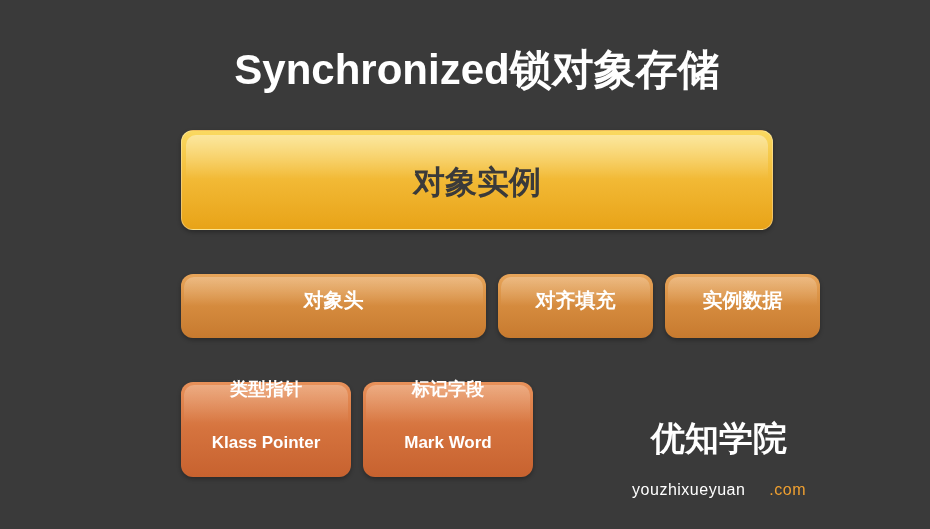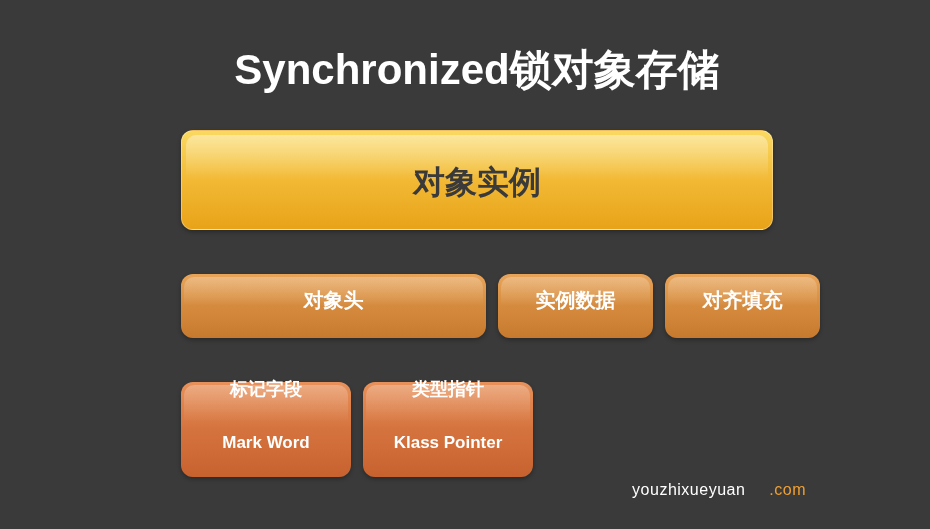--- a/index.html
+++ b/index.html
@@ -156,38 +156,39 @@
   <div class="row">
     <div class="box box-level1">
       <div class="label">对象实例</div>
     </div>
   </div>
 
   <div class="row">
     <div class="box box-level2 box-header">
       <div class="label">对象头</div>
     </div>
+    <div class="box box-level2 box-padding">
+      <div class="label">对齐填充</div>
+    </div>
     <div class="box box-level2 box-data">
       <div class="label">实例数据</div>
-    </div>
-    <div class="box box-level2 box-padding">
-      <div class="label">对齐填充</div>
     </div>
   </div>
 
   <div class="row">
     <div class="box box-level3">
+      <div class="label-cn">类型指针</div>
+      <div class="label-en">Klass Pointer</div>
+    </div>
+    <div class="box box-level3">
       <div class="label-cn">标记字段</div>
       <div class="label-en">Mark Word</div>
-    </div>
-    <div class="box box-level3">
-      <div class="label-cn">类型指针</div>
-      <div class="label-en">Klass Pointer</div>
     </div>
   </div>
 
 </div>
 
 <div class="footer">
+  <div class="footer-brand">优知学院</div>
   <div class="footer-url">
     <span>youzhixueyuan</span><span class="com">.com</span>
   </div>
 </div>
 
 </body></html>

